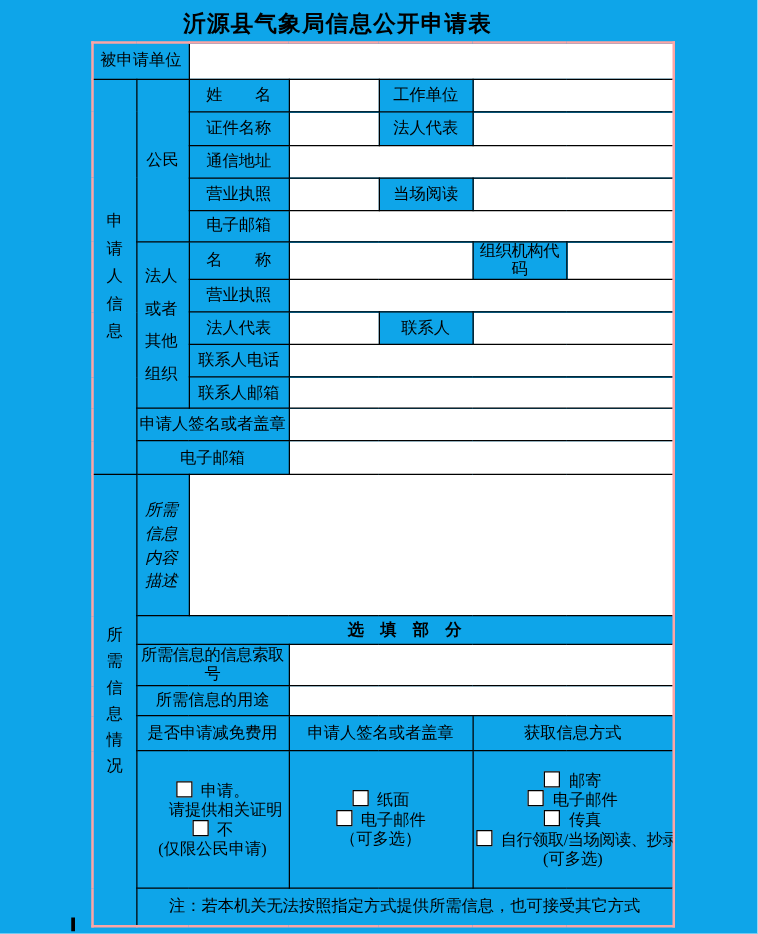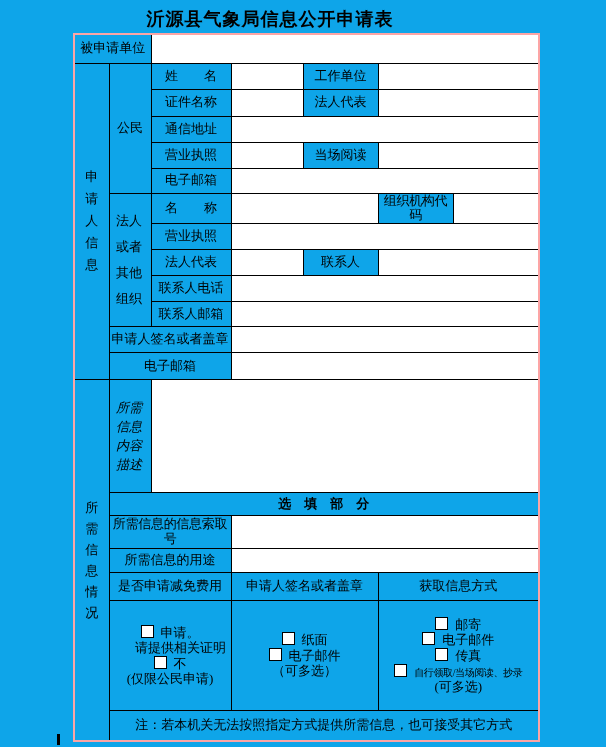--- a/index.html
+++ b/index.html
@@ -29,21 +29,21 @@
   .vtext1.loose { line-height:21px; }
   .vtext2 { display:inline-block; width:28px; word-break:break-all; line-height:26px; text-align:left; }
   .vtext2.tightlines { line-height:19px;font-style:italic; }
   td.optheader { font-weight:bold; }
   td.smalltext { font-size:12px; letter-spacing:-0.3px; padding:0 1px;margin-left:44px; }
   td.cbcell {
     text-align:left; vertical-align:top; padding:7px 2px 0 8px; line-height:23px;
   }
   .cb-line { white-space:nowrap; }
   .cb-line.indent { padding-left:21px; }
-  .cb-line.tight span.lbl { font-size:10px; letter-spacing:-0.4px; }
+  .cb-line.tight span.lbl { font-size:13px; letter-spacing:-0.4px; }
   span.cb {
     display:inline-block; width:11px; height:11px;
     border:1px solid #000; margin-right:7px; vertical-align:-1px;
     background:#fff;
   }
   td.notecell { font-size:13px; }
   td.valuecell { background:#fff; }
   .cursor-mark {
     position:absolute; left:57px; top:734px; width:3px; height:11px; background:#000;
   }

